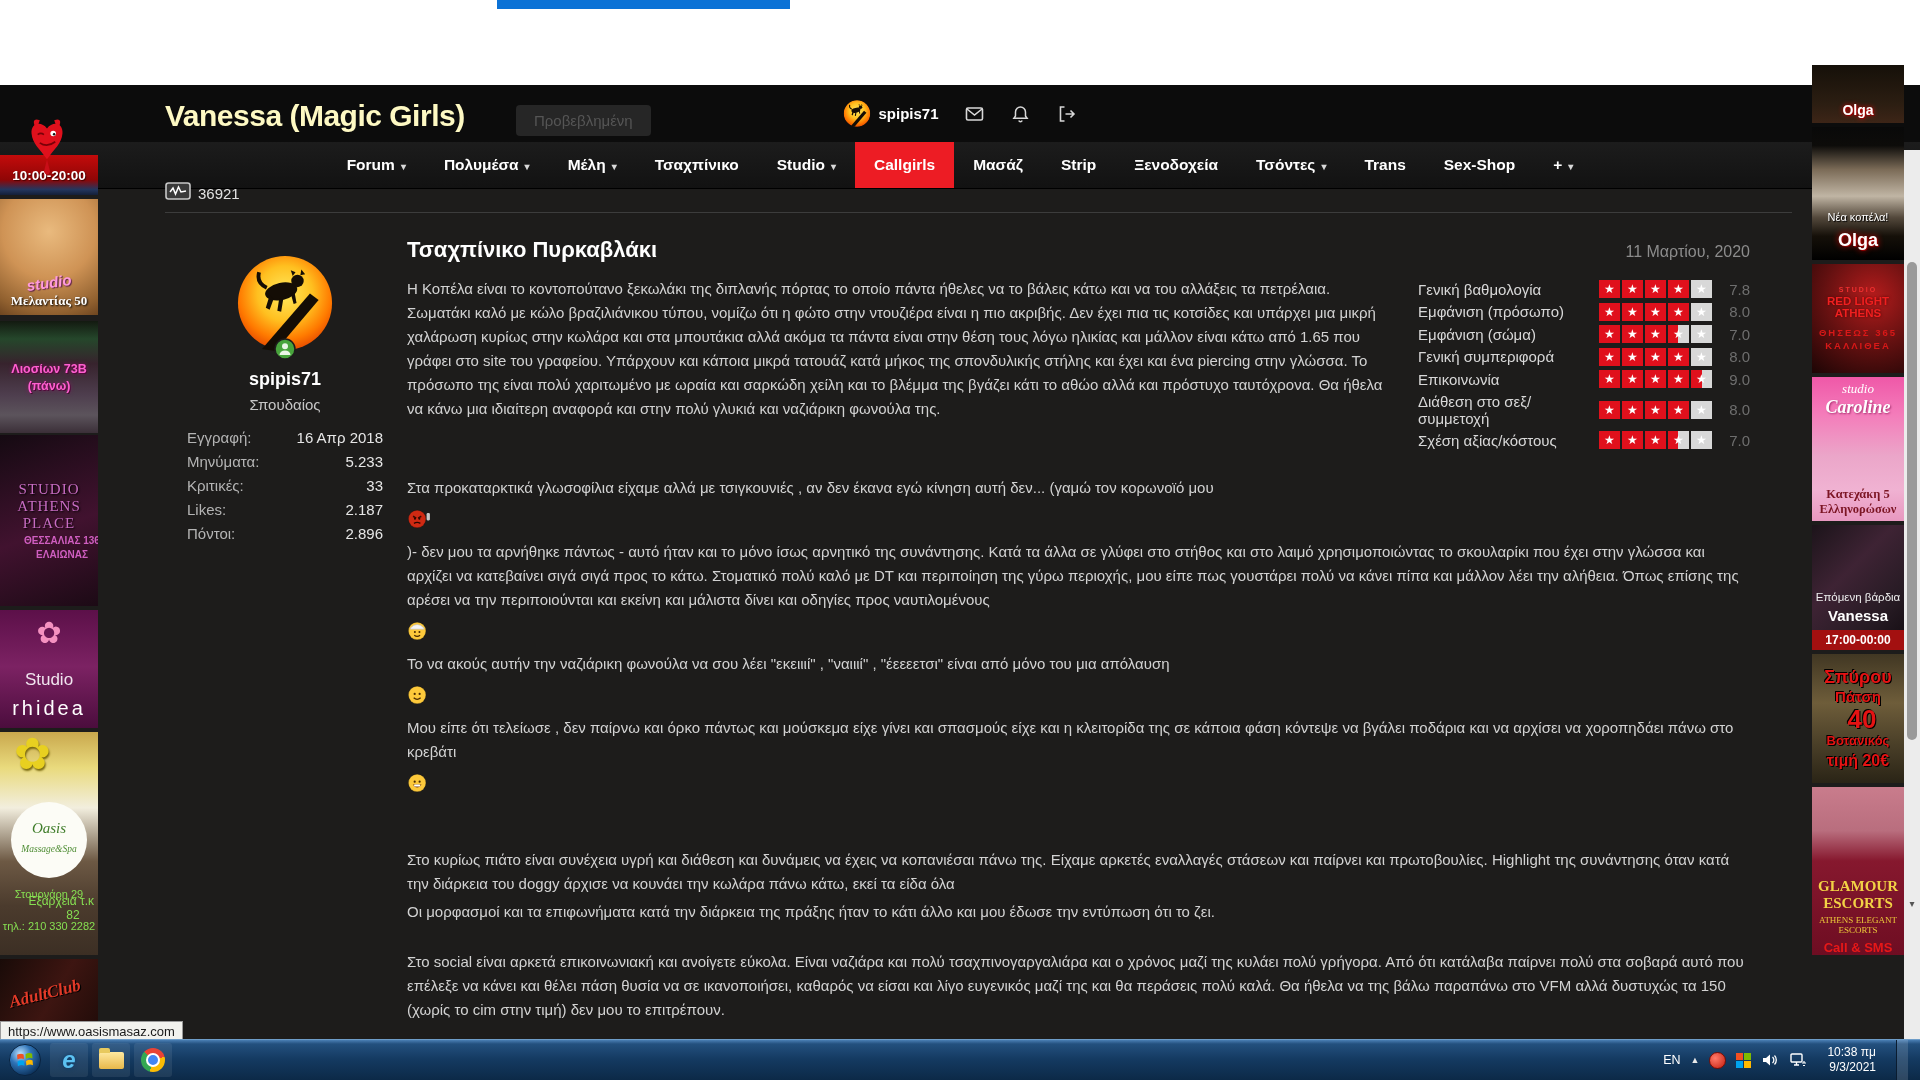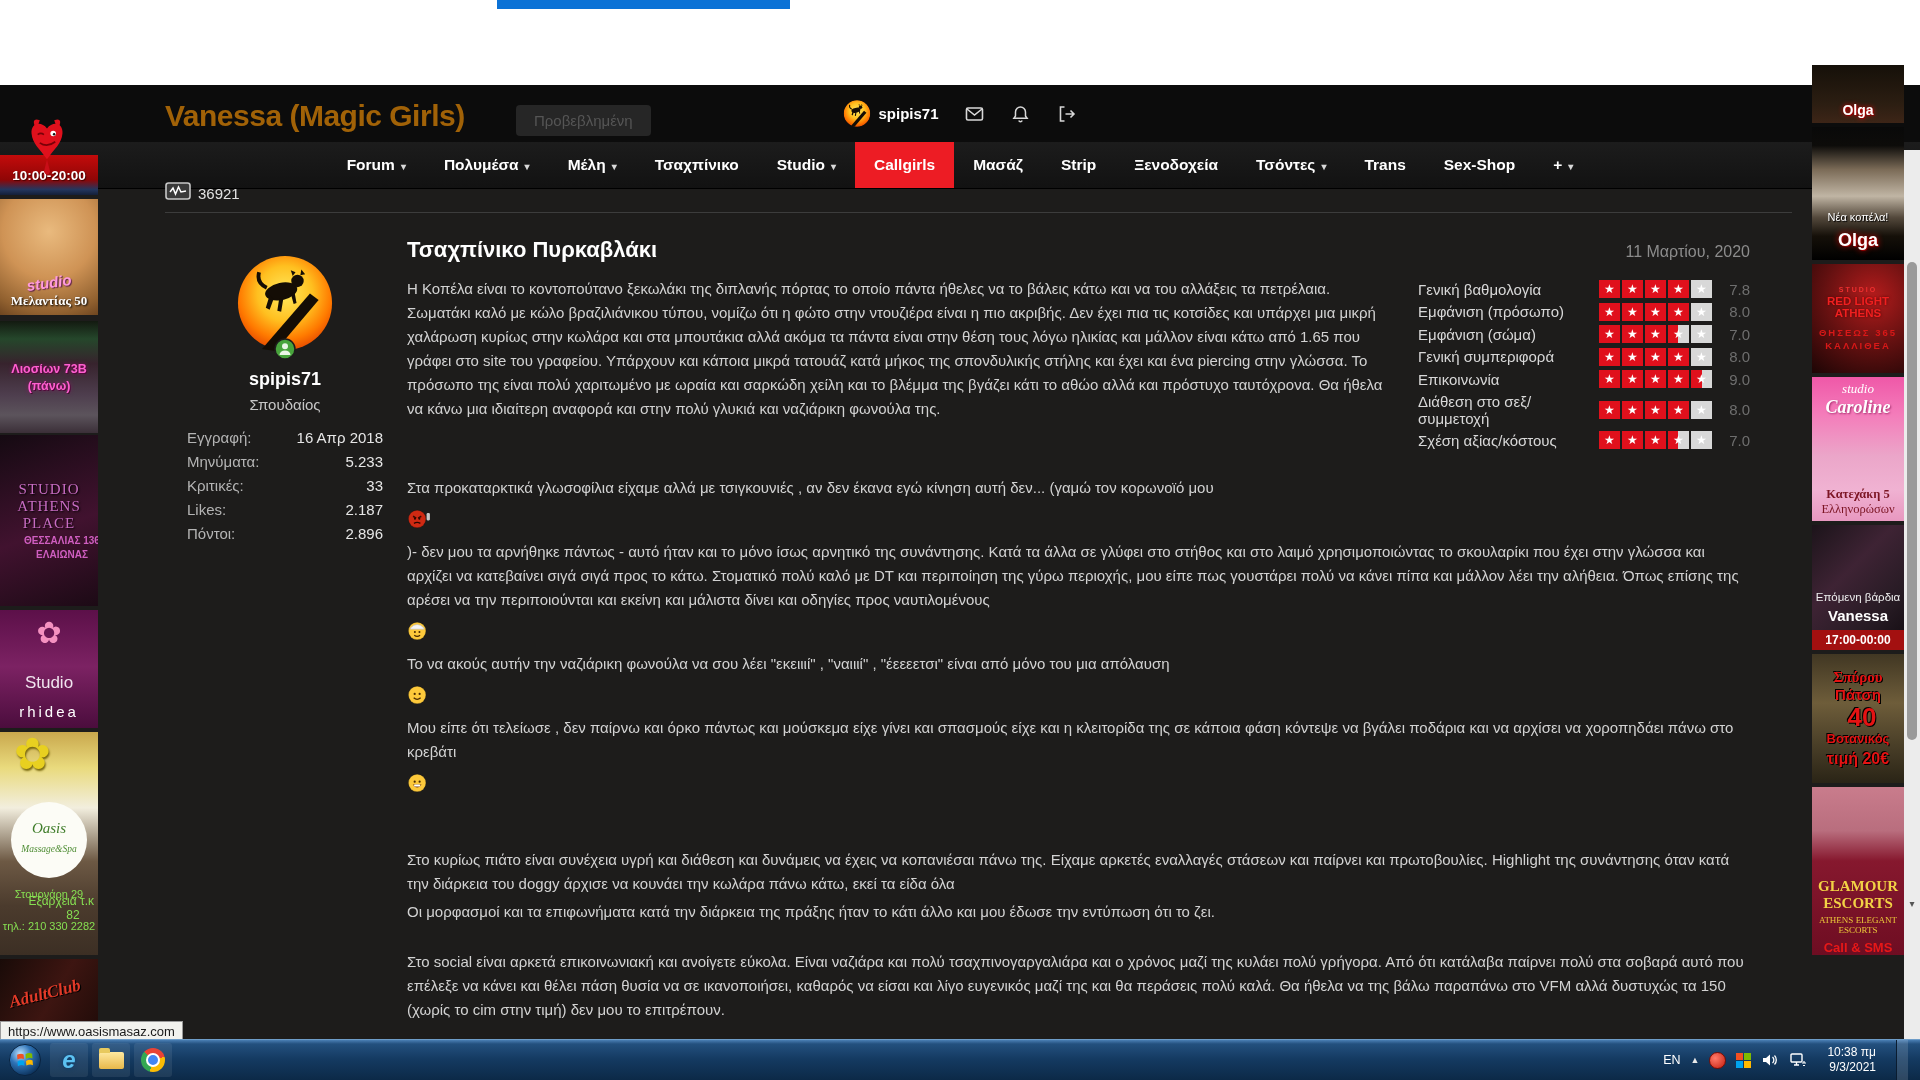--- a/index.html
+++ b/index.html
@@ -7,21 +7,21 @@
     font-family:"Liberation Sans",sans-serif;background:#1d1c1b;}
 
   
   .browser-top{position:absolute;left:0;top:0;width:1920px;height:85px;background:#ffffff;}
   .tab-strip{position:absolute;left:497px;top:0;width:293px;height:9px;}
 
   
   .site{position:absolute;left:0;top:85px;right:0;bottom:40px;background:#1d1c1b;overflow:hidden;}
 
   .userbar{position:absolute;left:0;top:0;width:100%;height:57px;background:#0c0c0c;}
-  .faded-title{position:absolute;left:165px;top:14px;font-size:30px;font-weight:bold;color:#a16207;letter-spacing:-.5px;}
+  .faded-title{position:absolute;left:165px;top:14px;font-size:30px;font-weight:bold;color:#fef9c3;letter-spacing:-.5px;}
   .faded-btn{position:absolute;left:516px;top:20px;background:#262626;color:#555;font-size:15px;
     padding:7px 18px;border-radius:4px;}
   .user-cluster{position:absolute;left:50%;top:0;height:57px;transform:translateX(-50%);
     display:flex;align-items:center;gap:26px;}
   .user-id{display:flex;align-items:center;gap:8px;}
   .user-id .uname{color:#fff;font-weight:bold;font-size:15px;}
   .mini-avatar{width:27px;height:27px;border-radius:50%;overflow:hidden;flex:0 0 auto;}
   .ub-icon{width:20px;height:20px;display:inline-block;}
   .corner-icons{position:absolute;right:28px;top:0;height:57px;display:flex;align-items:center;gap:24px;}
 
@@ -96,21 +96,21 @@
   .ad-dreamplace{top:435px;height:171px;justify-content:center;
     background:linear-gradient(160deg,#150a12 0%,#41122f 55%,#1c0a15 100%);}
   .ad-dreamplace .line-0,.ad-dreamplace .line-1,.ad-dreamplace .line-2{
     color:#c76cc2;font-family:"Liberation Serif",serif;font-size:15px;letter-spacing:1px;text-shadow:1px 1px 2px #000;}
   .ad-dreamplace .line-3,.ad-dreamplace .line-4{color:#cf5ec0;font-size:10px;font-weight:bold;margin-top:3px;padding-left:26px;}
 
   .ad-rhidea{top:610px;height:118px;justify-content:space-between;
     background:linear-gradient(#5c1049,#7c2263 48%,#4b0d3d);}
   .ad-rhidea .line-0{color:#f0e4ee;font-size:17px;padding-top:6px;}
   .ad-rhidea::before{content:"✿";color:#f491c0;font-size:30px;line-height:46px;display:block;}
-  .ad-rhidea .line-1{color:#fff;font-size:15px;letter-spacing:3px;padding-bottom:8px;}
+  .ad-rhidea .line-1{color:#fff;font-size:20px;letter-spacing:3px;padding-bottom:8px;}
 
   .ad-oasis{top:732px;height:223px;
     background:linear-gradient(#c9a84d 0%,#e9da7d 16%,#f2eede 34%,#6d5944 58%,#4b3b2d 78%,#3c2f24 100%);}
   .ad-oasis::before{content:"";position:absolute;left:11px;top:70px;width:76px;height:76px;border-radius:50%;background:#fcfcf6;}
   .ad-oasis::after{content:"✿";position:absolute;left:14px;top:-4px;color:#e8d020;font-size:44px;text-shadow:1px 2px 2px #7a6a10;}
   .ad-oasis .line{position:absolute;}
   .ad-oasis .line-0{top:88px;color:#3f7d2a;font-family:"Liberation Serif",serif;font-style:italic;font-size:15px;}
   .ad-oasis .line-1{top:112px;color:#4d8c33;font-family:"Liberation Serif",serif;font-style:italic;font-size:9.5px;}
   .ad-oasis .line-2{top:156px;color:#86df52;font-size:11px;}
   .ad-oasis .line-3{top:162px;color:#86df52;font-size:12px;margin-left:48px;}
@@ -134,32 +134,32 @@
   .ad-redlight .line-0{color:#ef3030;font-size:7px;letter-spacing:2px;font-weight:bold;}
   .ad-redlight .line-1{color:#ef2020;font-weight:bold;font-size:11.5px;margin:2px 0 8px 0;text-shadow:0 0 3px #500;}
   .ad-redlight .line-2{color:#d81818;font-size:9.5px;font-weight:bold;letter-spacing:2px;}
   .ad-redlight .line-3{color:#d81818;font-size:9.5px;font-weight:bold;letter-spacing:2px;margin-top:2px;}
 
   .ad-caroline{top:377px;height:144px;
     background:linear-gradient(#ef58a8 0%,#f47cba 26%,#eba6c9 55%,#f0b2d2 78%,#e898c0 100%);}
   .ad-caroline .line-0{color:#fff;font-family:"Liberation Serif",serif;font-style:italic;font-size:13px;margin-top:4px;}
   .ad-caroline .line-1{color:#fff;font-family:"Liberation Serif",serif;font-style:italic;font-weight:bold;font-size:18px;text-shadow:1px 1px 2px #a83070;}
   .ad-caroline .line-2{margin-top:auto;color:#7c1524;font-family:"Liberation Serif",serif;font-weight:bold;font-size:12.5px;}
-  .ad-caroline .line-3{color:#7c1524;font-family:"Liberation Serif",serif;font-weight:normal;font-size:12.5px;margin-bottom:4px;}
+  .ad-caroline .line-3{color:#7c1524;font-family:"Liberation Serif",serif;font-weight:bold;font-size:12.5px;margin-bottom:4px;}
 
   .ad-vanessa{top:525px;height:125px;
     background:linear-gradient(135deg,#1c141a 0%,#3e2334 38%,#271b24 72%,#120b10 100%);}
   .ad-vanessa .line-0{color:#eee;font-size:11.5px;}
   .ad-vanessa .line-1{color:#fff;font-weight:bold;font-size:15px;margin:4px 0 6px 0;}
   .ad-vanessa .line-2{background:#a31010;color:#fff;font-weight:bold;font-size:12px;padding:3px 0;}
 
   .ad-spyrou{top:654px;height:129px;justify-content:center;
     background:linear-gradient(#413723 0%,#6e5d3a 38%,#4a3f28 70%,#2a2416 100%);}
   .ad-spyrou .line{color:#e51313;font-weight:bold;text-shadow:1px 1px 0 #000,-1px -1px 0 #000;}
-  .ad-spyrou .line-0{font-size:15px;font-family:Liberation Serif, serif;}
+  .ad-spyrou .line-0{font-size:18px;}
   .ad-spyrou .line-1{font-size:15px;}
   .ad-spyrou .line-2{font-size:26px;line-height:28px;padding-left:8px;}
   .ad-spyrou .line-3{font-size:13px;}
   .ad-spyrou .line-4{font-size:16px;margin-top:4px;}
 
   .ad-glamour{top:787px;height:168px;
     background:linear-gradient(#c97c8c 0%,#b96e7e 26%,#86182e 44%,#6e0d22 100%);}
   .ad-glamour .line-0{color:#f2d245;font-family:"Liberation Serif",serif;font-weight:bold;font-size:15px;}
   .ad-glamour .line-1{color:#f2d245;font-family:"Liberation Serif",serif;font-weight:bold;font-size:15px;}
   .ad-glamour .line-2{color:#ecc93a;font-family:"Liberation Serif",serif;font-size:9px;margin-top:3px;}

